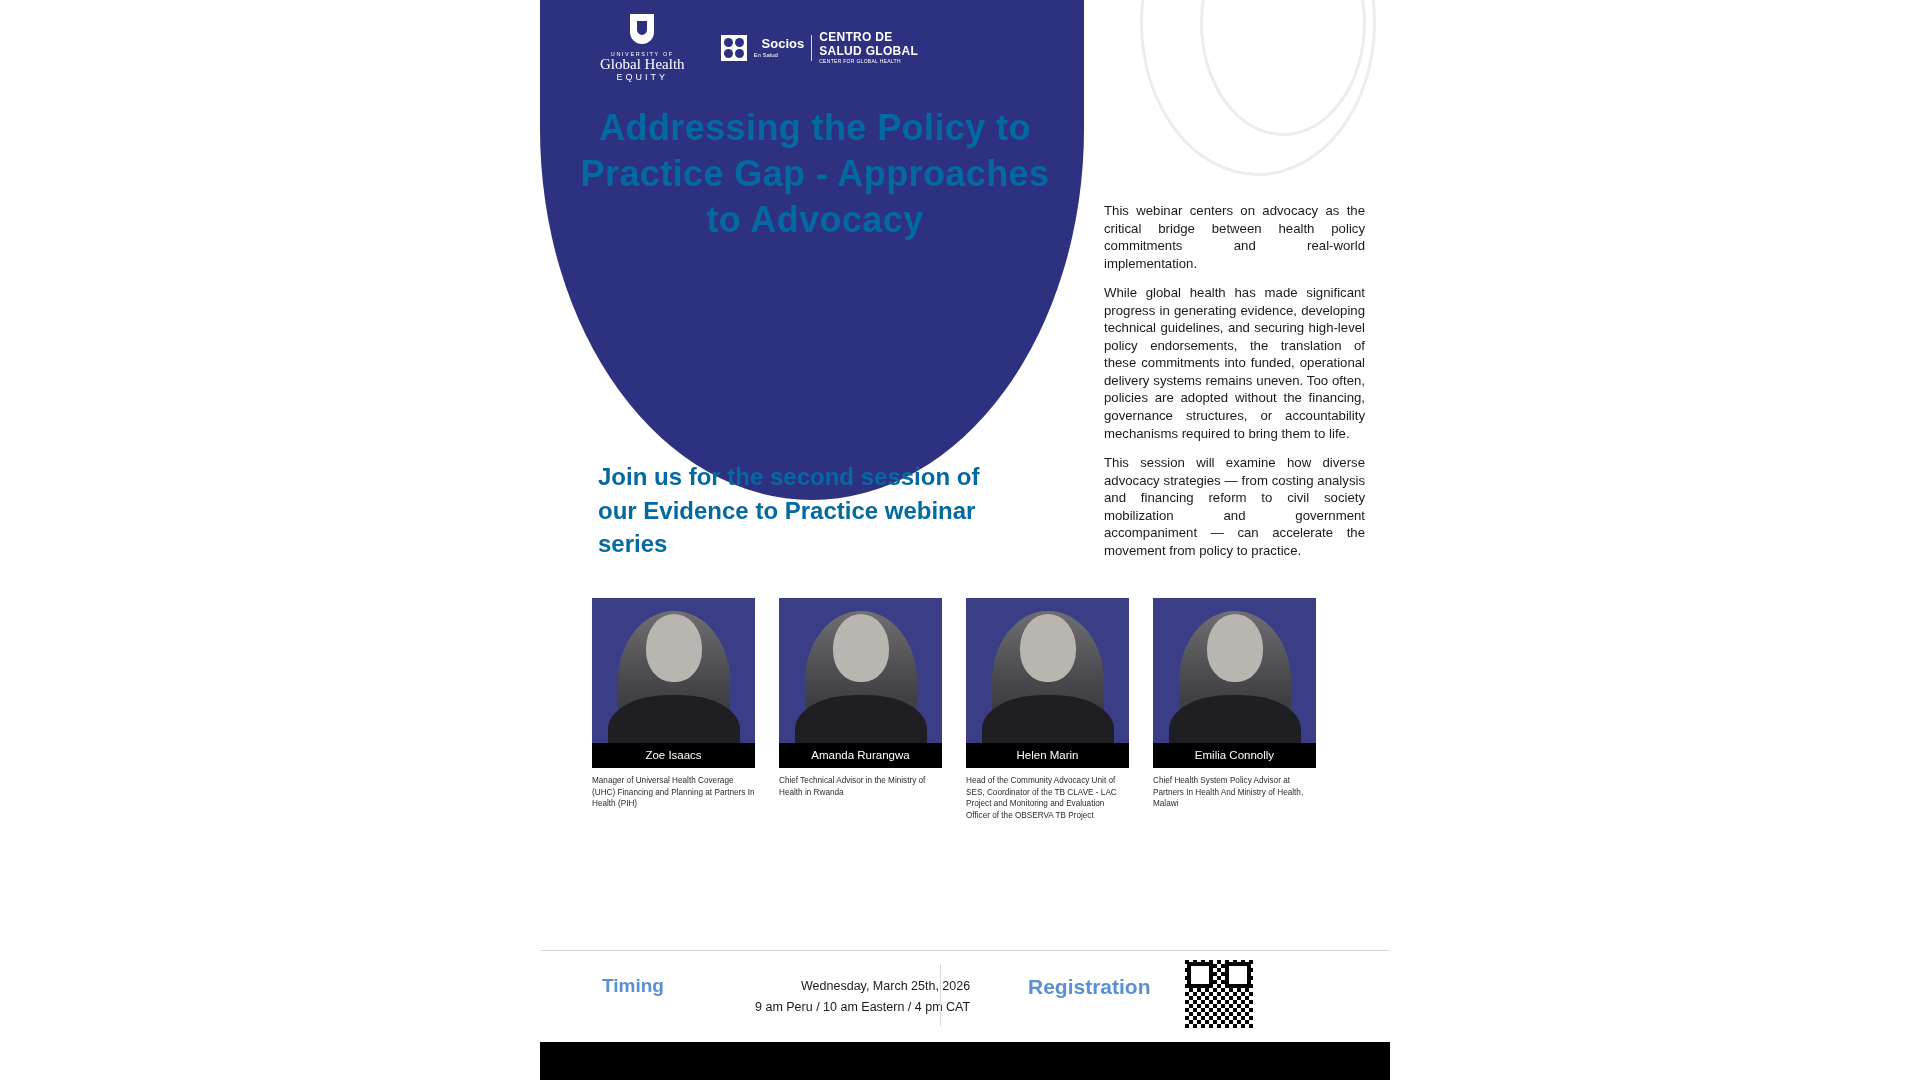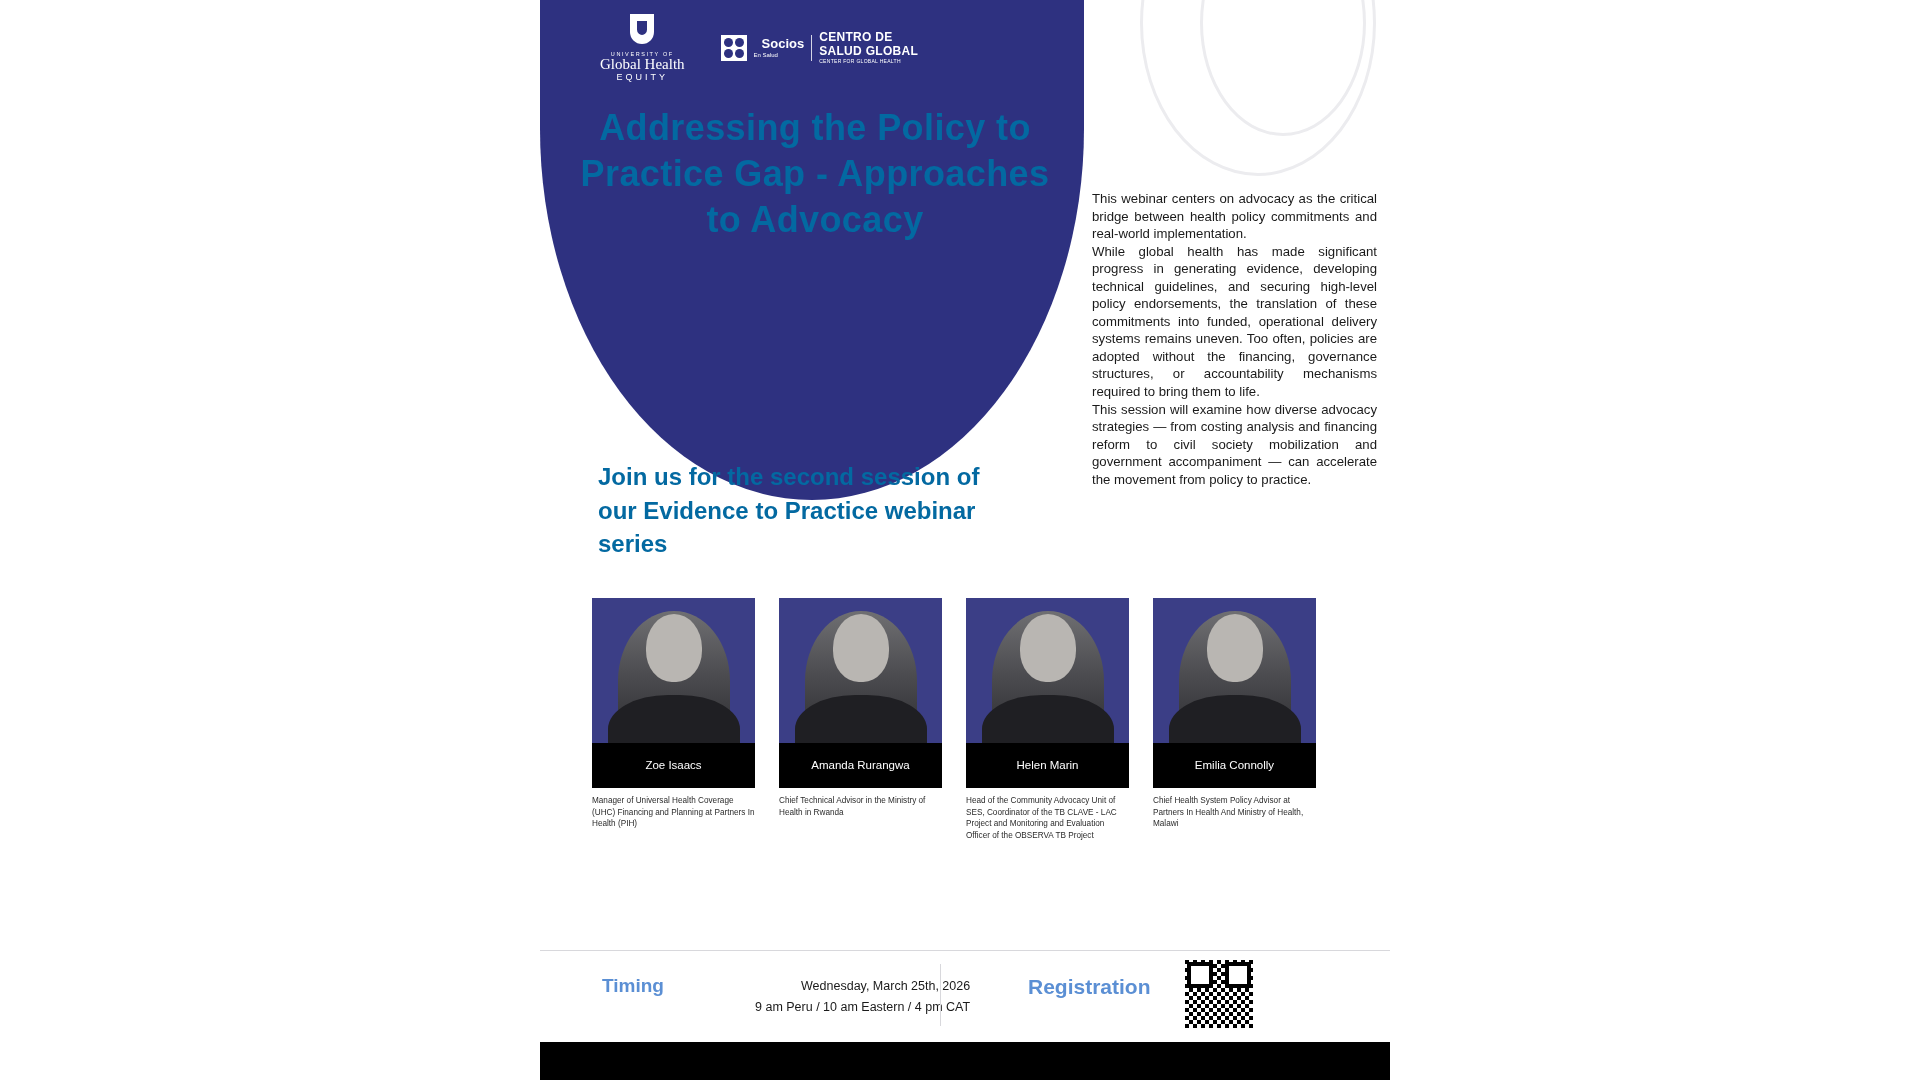--- a/index.html
+++ b/index.html
@@ -111,21 +111,21 @@
   .body-col {
     position: absolute;
     left: 552px;
     top: 190px;
     width: 285px;
     font-size: 13.2px;
     line-height: 1.33;
     color: #1a1a1a;
     text-align: justify;
   }
-  .body-col p { margin: 0; }
+  .body-col p { margin: 12px; }
 
   
   .join {
     position: absolute;
     left: 58px;
     top: 460px;
     width: 420px;
     font-size: 24px;
     font-weight: bold;
     line-height: 1.4;
@@ -179,21 +179,21 @@
     height: 48px;
     background: #1f1f23;
     border-top-left-radius: 60px 34px;
     border-top-right-radius: 60px 34px;
   }
   .name-bar {
     background: #000000;
     color: #ffffff;
     font-size: 11.5px;
     text-align: center;
-    padding: 16px 2px;
+    padding: 6px 2px;
     line-height: 1.1;
   }
   .role {
     margin-top: 7px;
     font-size: 8.2px;
     line-height: 1.45;
     color: #2b2b2b;
   }
 
   

